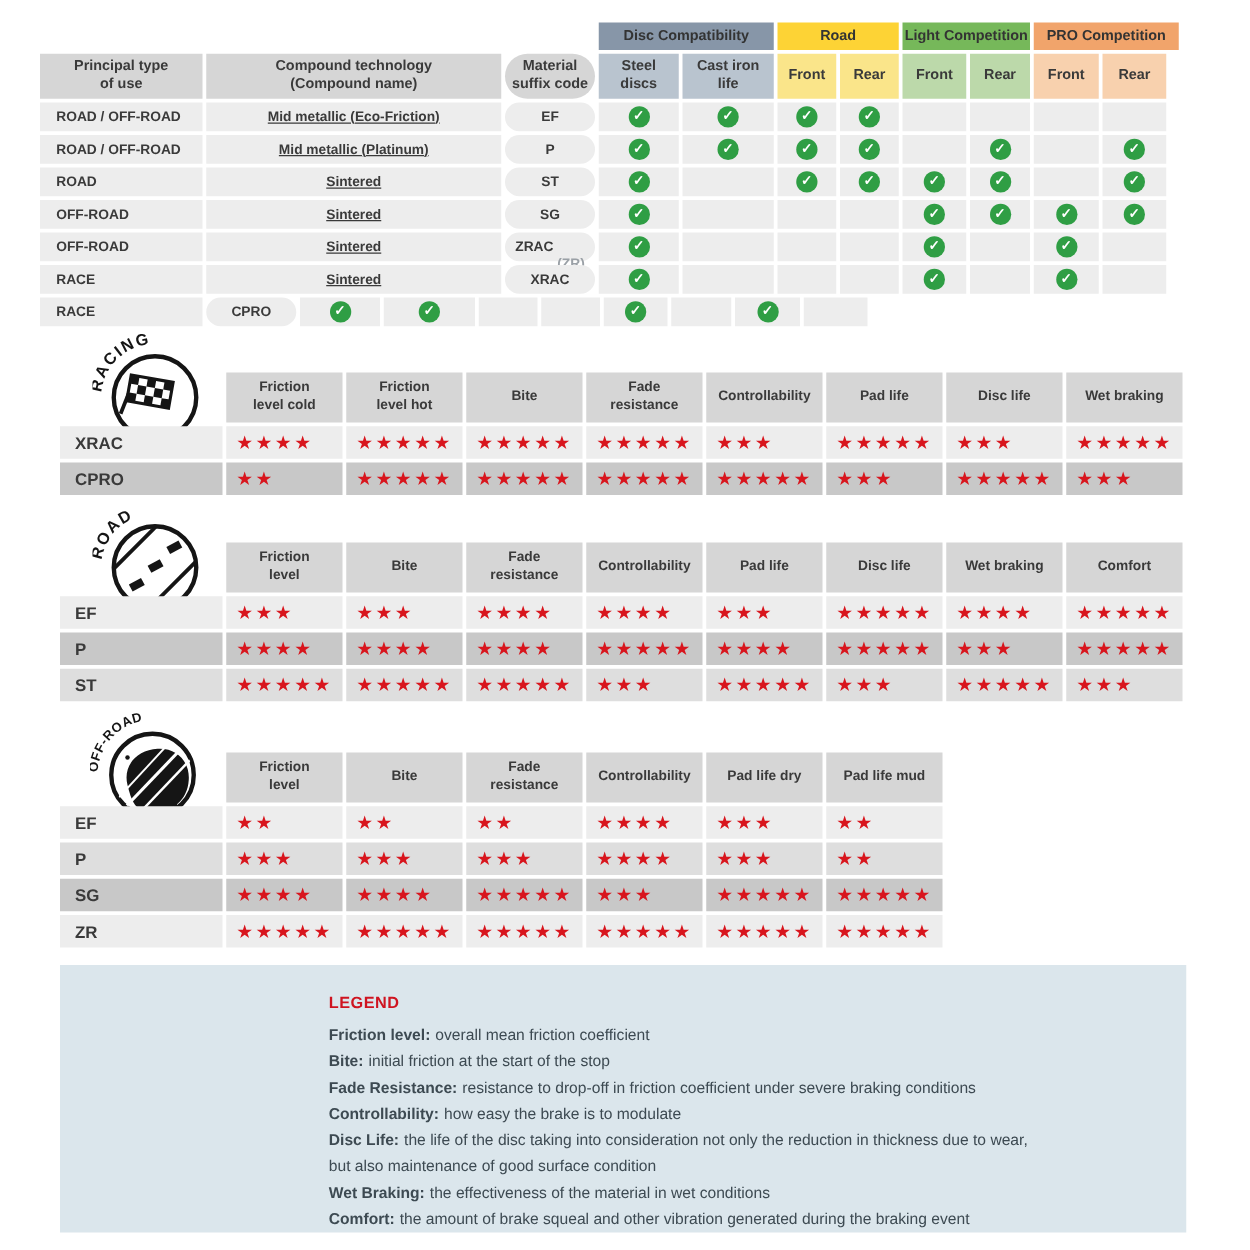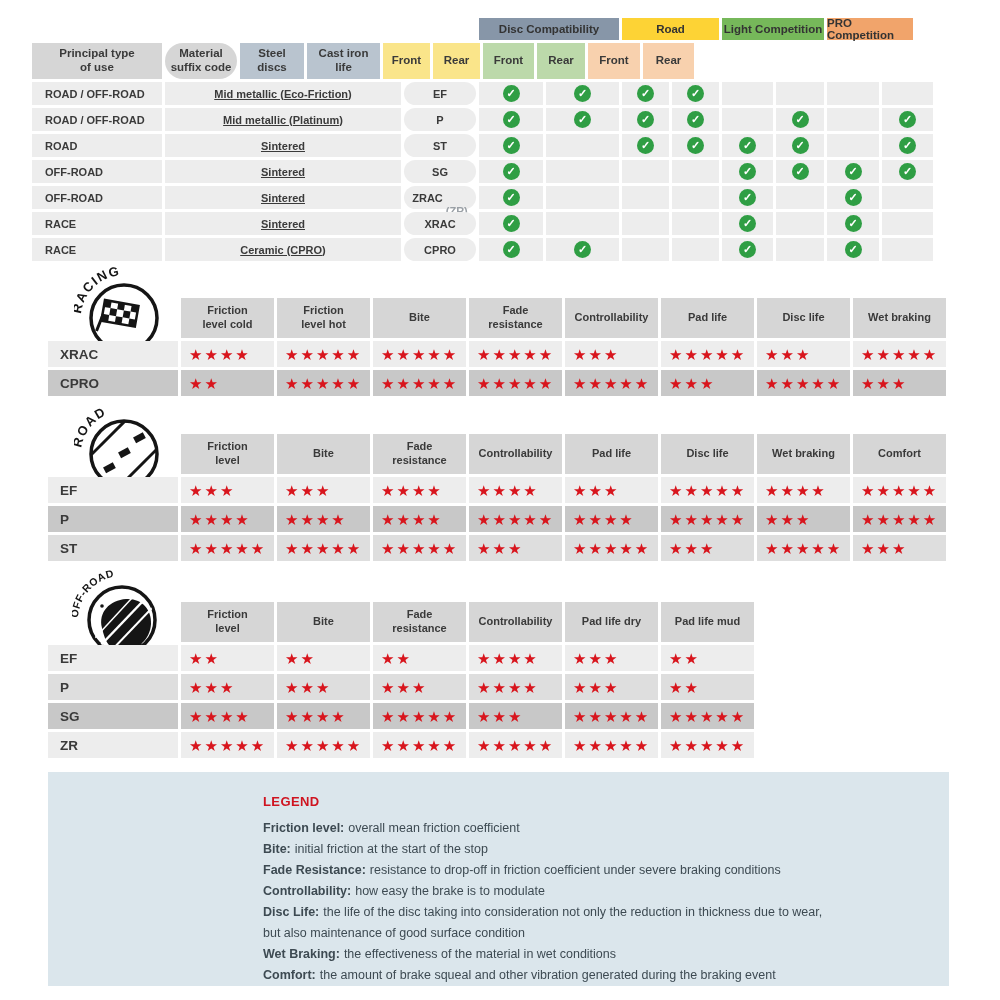--- a/index.html
+++ b/index.html
@@ -14,21 +14,21 @@
   .compat{position:absolute;left:32px;top:18px;}
   .compat .grow{height:22px;}
   .compat .hrow{height:36px;}
   .compat .trow{height:23px;}
   .compat .trow .cell{background:#ededed;font-size:11px;font-weight:bold;}
   .gspacer{width:444px;}
   .gcell{font-size:11.5px;font-weight:bold;color:#333;}
   .g-disc{width:140px;background:#8796a8;}
   .g-road{width:97px;background:#fdd335;}
   .g-lc{width:102px;background:#76b85a;}
-  .g-pro{width:86px;background:#f1a46b;}
+  .g-pro{width:116px;background:#f1a46b;}
   .hcell{font-size:11.5px;font-weight:bold;white-space:pre-line;text-align:center;line-height:1.2;background:#d6d6d6;}
   .c-use{width:130px;}
   .c-tech{width:236px;}
   .c-code{width:72px;border-radius:18px;}
   .c-steel{width:64px;}
   .c-cast{width:73px;}
   .c-rf,.c-rr{width:47px;}
   .c-lf{width:51px;}
   .c-lr{width:48px;}
   .c-pf{width:52px;}
@@ -86,20 +86,22 @@
     <div class="row grow">
       <div class="gspacer"></div>
       <div class="cell gcell g-disc">Disc Compatibility</div>
       <div class="cell gcell g-road">Road</div>
       <div class="cell gcell g-lc">Light Competition</div>
       <div class="cell gcell g-pro">PRO Competition</div>
     </div>
     <div class="row hrow">
       <div class="cell hcell c-use">Principal type
 of use</div>
+      <div class="cell hcell c-tech">Compound technology
+(Compound name)</div>
       <div class="cell hcell c-code">Material
 suffix code</div>
       <div class="cell hcell c-steel">Steel
 discs</div>
       <div class="cell hcell c-cast">Cast iron
 life</div>
       <div class="cell hcell c-rf">Front</div>
       <div class="cell hcell c-rr">Rear</div>
       <div class="cell hcell c-lf">Front</div>
       <div class="cell hcell c-lr">Rear</div>
@@ -258,21 +260,20 @@
         </div>
       <div class="cell c-lr chk"></div>
       <div class="cell c-pf chk on">
           <span class="mark">✓</span>
         </div>
       <div class="cell c-pr chk"></div>
     </div>
 
     <div class="row trow">
       <div class="cell c-use">RACE</div>
-      <div class="cell c-tech">Ceramic (CPRO)</div>
       <div class="cell c-code">
           <span>CPRO</span>
           <span class="note"></span>
         </div>
       <div class="cell c-steel chk on">
           <span class="mark">✓</span>
         </div>
       <div class="cell c-cast chk on">
           <span class="mark">✓</span>
         </div>

